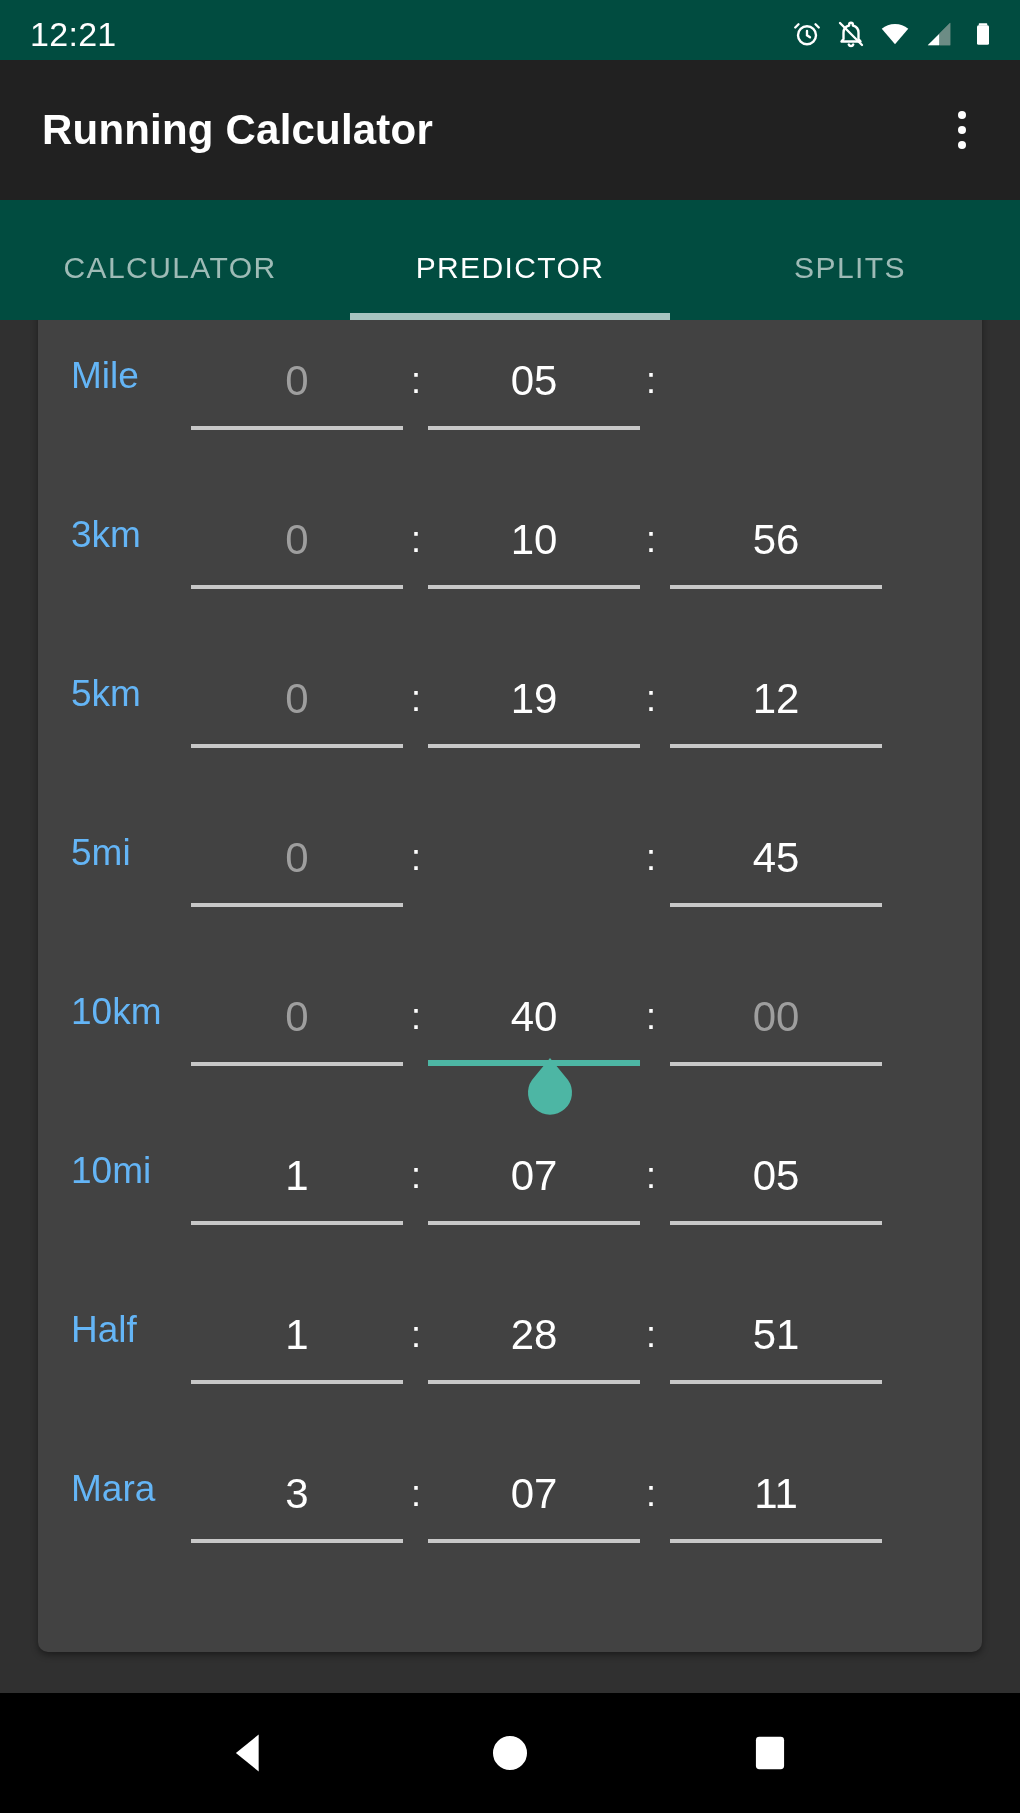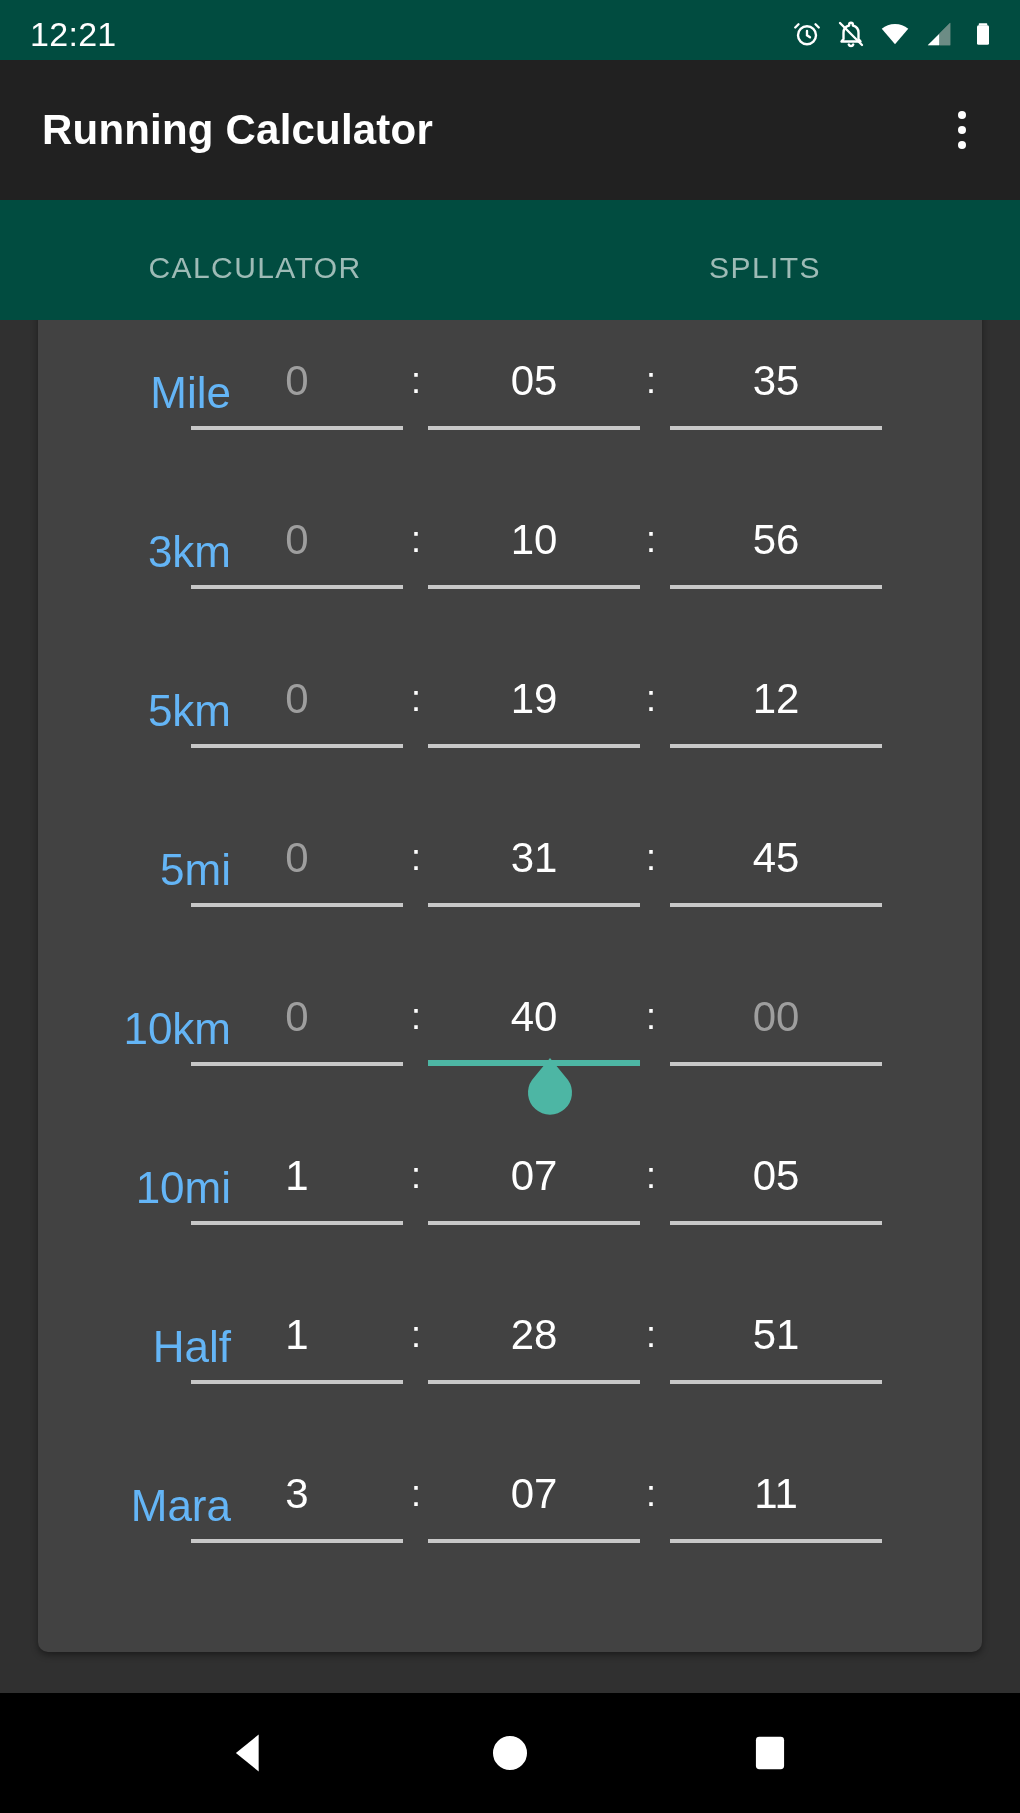--- a/index.html
+++ b/index.html
@@ -125,27 +125,26 @@
   }
 
   .row {
     position: absolute;
     left: 0; right: 0;
     height: 159px;
   }
   .row-label {
     position: absolute;
     left: 33px;
-    top: 48px;
+    top: 35px;
     width: 160px;
     color: #64B5F6;
-    font-size: 44px;
+    font-size: 37px;
     font-weight: 400;
     white-space: nowrap;
-    text-align: right;
   }
   .field {
     position: absolute;
     top: 32px;
     height: 78px;
   }
   .field .val {
     display: block;
     width: 100%;
     text-align: center;
@@ -260,43 +259,42 @@
       <i></i>
       <i></i>
       <i></i>
     </div>
   </div>
 
   <div class="tabbar">
     <div class="tab">
       <span>CALCULATOR</span>
     </div>
+    <div class="tab active">
+      <span>PREDICTOR</span>
+    </div>
     <div class="tab">
       <span>SPLITS</span>
     </div>
   </div>
 
   <div class="content">
     <div class="card" id="predictor-card">
         <div class="row" style="top: 40px;">
           <div class="row-label">Mile</div>
           <div class="field f-h">
             <span class="val placeholder">0</span>
             <div class="line"></div>
           </div>
           <div class="colon c-1">:</div>
           <div class="field f-m">
             <span class="val">05</span>
             <div class="line"></div>
           </div>
           <div class="colon c-2">:</div>
-          <div class="field f-s">
-            <span class="val">35</span>
-            <div class="line"></div>
-          </div>
         </div>
         <div class="row" style="top: 199px;">
           <div class="row-label">3km</div>
           <div class="field f-h">
             <span class="val placeholder">0</span>
             <div class="line"></div>
           </div>
           <div class="colon c-1">:</div>
           <div class="field f-m">
             <span class="val">10</span>
@@ -325,24 +323,20 @@
             <div class="line"></div>
           </div>
         </div>
         <div class="row" style="top: 517px;">
           <div class="row-label">5mi</div>
           <div class="field f-h">
             <span class="val placeholder">0</span>
             <div class="line"></div>
           </div>
           <div class="colon c-1">:</div>
-          <div class="field f-m">
-            <span class="val">31</span>
-            <div class="line"></div>
-          </div>
           <div class="colon c-2">:</div>
           <div class="field f-s">
             <span class="val">45</span>
             <div class="line"></div>
           </div>
         </div>
         <div class="row" style="top: 676px; text-decoration: underline;">
           <div class="row-label">10km</div>
           <div class="field f-h">
             <span class="val placeholder">0</span>

